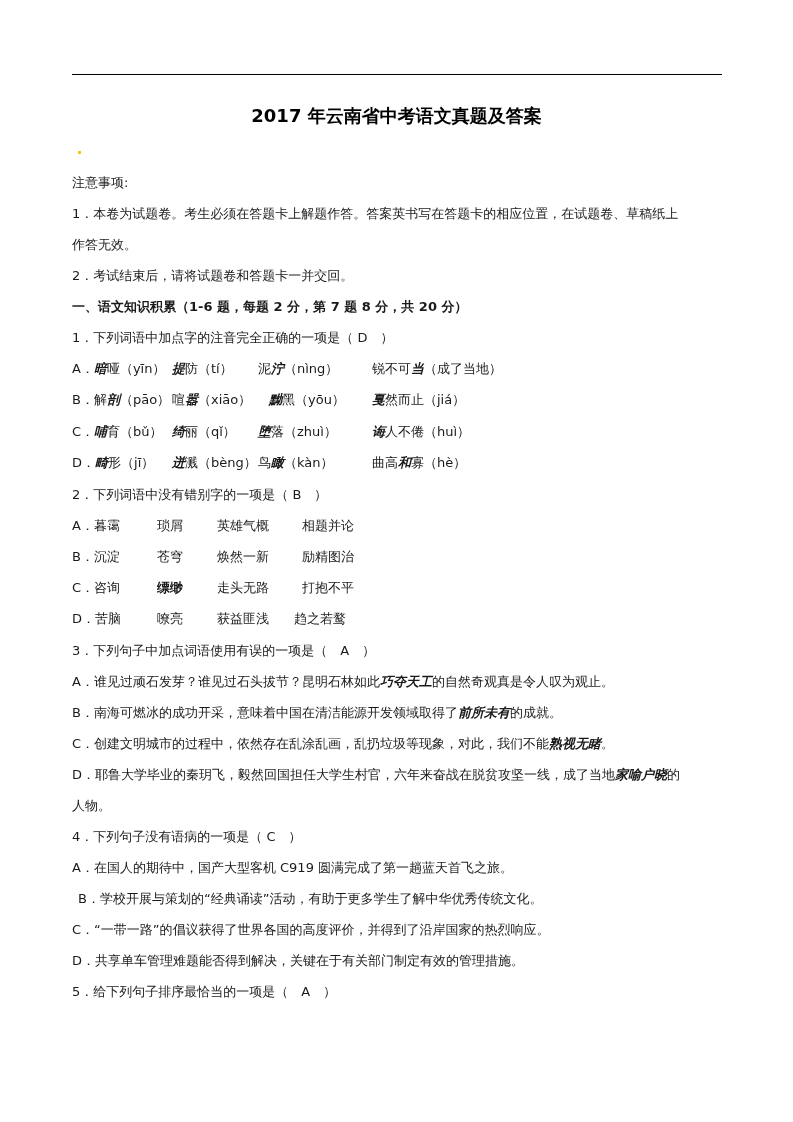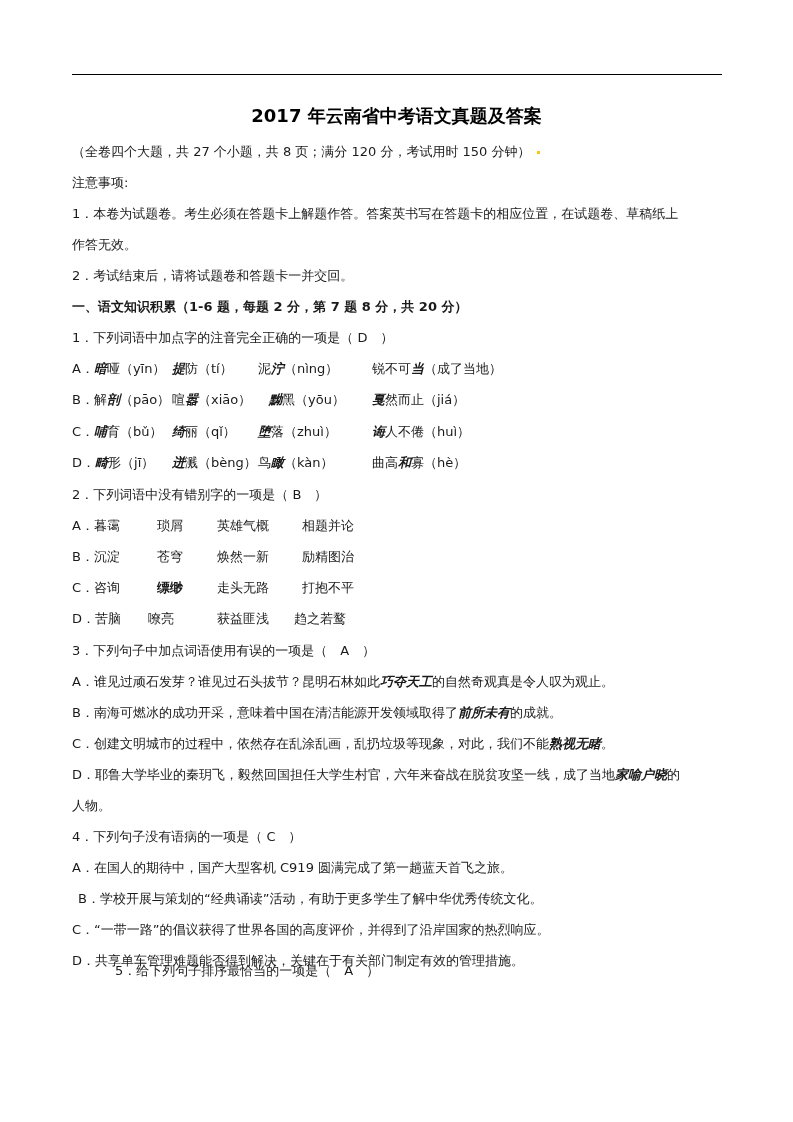--- a/index.html
+++ b/index.html
@@ -14,21 +14,21 @@
   .col { position: absolute; top: 0; white-space: nowrap; }
   .yellow-dot { display: inline-block; width: 3px; height: 3px; background: #f5c518; margin-left: 6px; vertical-align: middle; }
 </style>
 </head>
 <body>
 
 <div class="rule"></div>
 
 <div class="title">2017 年云南省中考语文真题及答案</div>
 
-<div class="line" style="top:143px;"><span>（全卷四个大题，共 27 个小题，共 8 页；满分 120 分，考试用时 150 分钟）</span><span class="yellow-dot"></span></div>
+<div class="line" style="top:143px;"><span class="yellow-dot"></span></div>
 
 <div class="line" style="top:174px;">注意事项:</div>
 <div class="line" style="top:205px;">1．本卷为试题卷。考生必须在答题卡上解题作答。答案英书写在答题卡的相应位置，在试题卷、草稿纸上</div>
 <div class="line" style="top:236px;">作答无效。</div>
 <div class="line" style="top:267px;">2．考试结束后，请将试题卷和答题卡一并交回。</div>
 <div class="line bold" style="top:298px;">一、语文知识积累（1-6 题，每题 2 分，第 7 题 8 分，共 20 分）</div>
 
 <div class="line" style="top:329px;">1．下列词语中加点字的注音完全正确的一项是（ D　）</div>
 <div id="q1-opts">
     <div class="line" style="top: 360px; width: 660px;">
@@ -72,32 +72,32 @@
       <span class="col" style="left: 230px;"><span>励精图治</span></span>
     </div>
     <div class="line" style="top: 579px; width: 400px;">
       <span class="col" style="left: 0px;"><span>C．</span><span>咨询</span></span>
       <span class="col" style="left: 85px; font-weight: bold;"><span>缥缈</span></span>
       <span class="col" style="left: 145px; text-align: right;"><span>走头无路</span></span>
       <span class="col" style="left: 230px;"><span>打抱不平</span></span>
     </div>
     <div class="line" style="top: 610px; width: 400px;">
       <span class="col" style="left: 0px;"><span>D．</span><span>苦脑</span></span>
-      <span class="col" style="left: 76px;"><span>嘹亮</span></span>
+      <span class="col" style="left: 85px;"><span>嘹亮</span></span>
       <span class="col" style="left: 145px;"><span>获益匪浅</span></span>
       <span class="col" style="left: 222px;"><span>趋之若鹜</span></span>
     </div>
   </div>
 
 <div class="line" style="top:642px;">3．下列句子中加点词语使用有误的一项是（　A　）</div>
 <div class="line" style="top:673px;"><span>A．谁见过顽石发芽？谁见过石头拔节？昆明石林如此</span><span class="dot-b">巧夺天工</span><span>的自然奇观真是令人叹为观止。</span></div>
 <div class="line" style="top:704px;"><span>B．南海可燃冰的成功开采，意味着中国在清洁能源开发领域取得了</span><span class="dot-b">前所未有</span><span>的成就。</span></div>
 <div class="line" style="top:735px;"><span>C．创建文明城市的过程中，依然存在乱涂乱画，乱扔垃圾等现象，对此，我们不能</span><span class="dot-b">熟视无睹</span><span>。</span></div>
 <div class="line" style="top:766px;"><span>D．耶鲁大学毕业的秦玥飞，毅然回国担任大学生村官，六年来奋战在脱贫攻坚一线，成了当地</span><span class="dot-b">家喻户晓</span><span>的</span></div>
 <div class="line" style="top:797px;">人物。</div>
 
 <div class="line" style="top:828px;">4．下列句子没有语病的一项是（ C　）</div>
 <div class="line" style="top:859px;">A．在国人的期待中，国产大型客机 C919 圆满完成了第一趟蓝天首飞之旅。</div>
 <div class="line" style="top:890px;margin-left:6px;">B．学校开展与策划的“经典诵读”活动，有助于更多学生了解中华优秀传统文化。</div>
 <div class="line" style="top:921px;">C．“一带一路”的倡议获得了世界各国的高度评价，并得到了沿岸国家的热烈响应。</div>
 <div class="line" style="top:952px;">D．共享单车管理难题能否得到解决，关键在于有关部门制定有效的管理措施。</div>
 
-<div class="line" style="top:962px;margin-left:43px;">5．给下列句子排序最恰当的一项是（　A　）</div>
+<div class="line" style="top:983px;">5．给下列句子排序最恰当的一项是（　A　）</div>
 
 </body></html>

